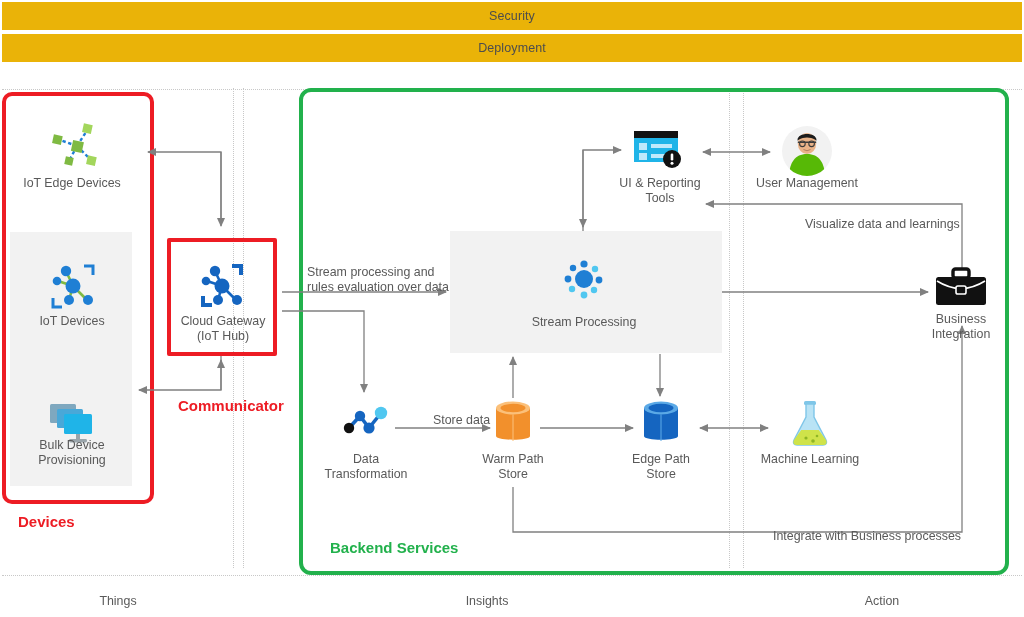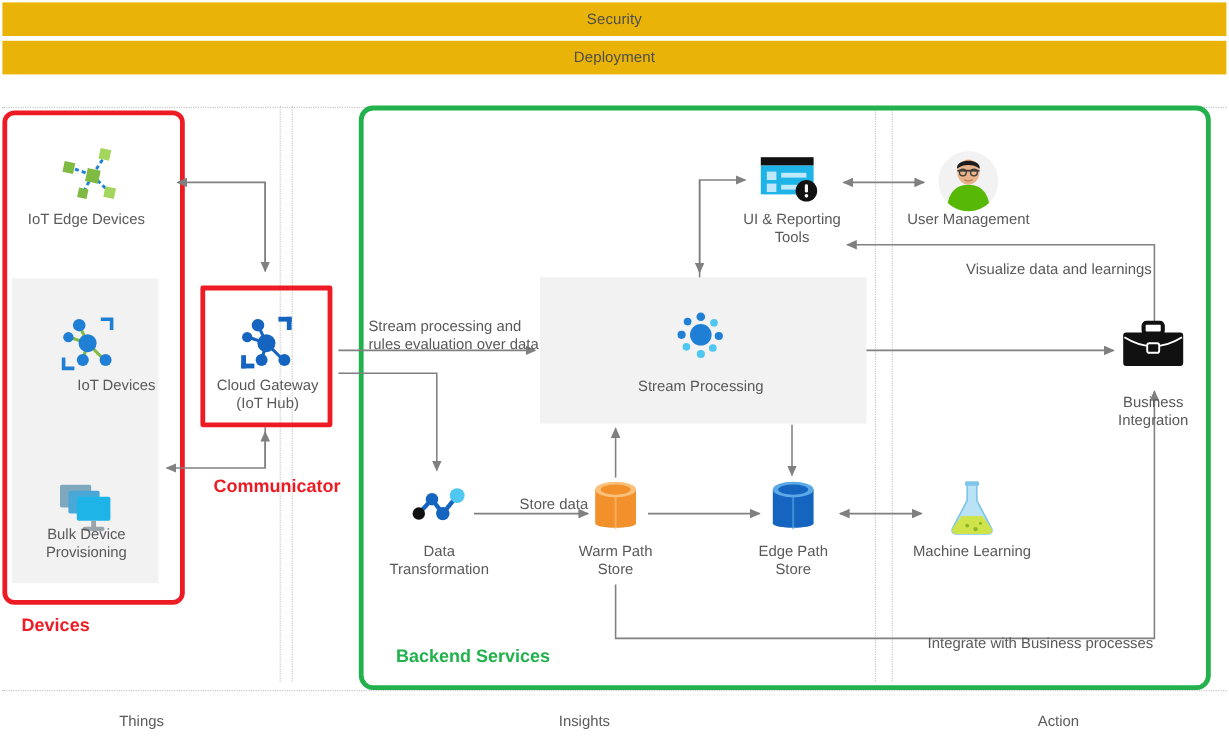--- a/index.html
+++ b/index.html
@@ -279,30 +279,30 @@
       <rect x="15" y="1" width="12" height="4" rx="1.6" fill="#7fc6e8"></rect>
       <path d="M17,4 L17,17 L5,40 C3.5,43 5,45 8,45 L34,45 C37,45 38.5,43 37,40 L25,17 L25,4 z" fill="#b9e3f5" stroke="#7fc6e8" stroke-width="1.4"></path>
       <path d="M12.2,30 L29.8,30 L37,40 C38.5,43 37,45 34,45 L8,45 C5,45 3.5,43 5,40 z" fill="#cfe34a"></path>
       <circle cx="17" cy="38" r="1.6" fill="#8fb524"></circle>
       <circle cx="24" cy="41" r="1.8" fill="#8fb524"></circle>
       <circle cx="28" cy="36" r="1.3" fill="#8fb524"></circle>
     </svg>
   </div>
 
   <div class="nodelabel" style="left:6px;top:176px;width:132px;">IoT Edge Devices</div>
-  <div class="nodelabel" style="left:6px;top:314px;width:132px;margin-left:25px;">IoT Devices</div>
+  <div class="nodelabel" style="left:6px;top:314px;width:132px;">IoT Devices</div>
   <div class="nodelabel" style="left:6px;top:438px;width:132px;">Bulk Device
 Provisioning</div>
   <div class="nodelabel" style="left:163px;top:314px;width:120px;">Cloud Gateway
 (IoT Hub)</div>
   <div class="nodelabel" style="left:496px;top:315px;width:176px;">Stream Processing</div>
   <div class="nodelabel" style="left:604px;top:176px;width:112px;">UI &amp; Reporting
 Tools</div>
   <div class="nodelabel" style="left:739px;top:176px;width:136px;">User Management</div>
-  <div class="nodelabel" style="left:908px;top:328px;width:106px;">Business
+  <div class="nodelabel" style="left:908px;top:312px;width:106px;">Business
 Integration</div>
   <div class="nodelabel" style="left:306px;top:452px;width:120px;">Data
 Transformation</div>
   <div class="nodelabel" style="left:461px;top:452px;width:104px;">Warm Path
 Store</div>
   <div class="nodelabel" style="left:609px;top:452px;width:104px;">Edge Path
 Store</div>
   <div class="nodelabel" style="left:746px;top:452px;width:128px;">Machine Learning</div>
 
   <div class="edgelabel nobg" style="left:306px;top:253px;width:152px;">Stream processing and

